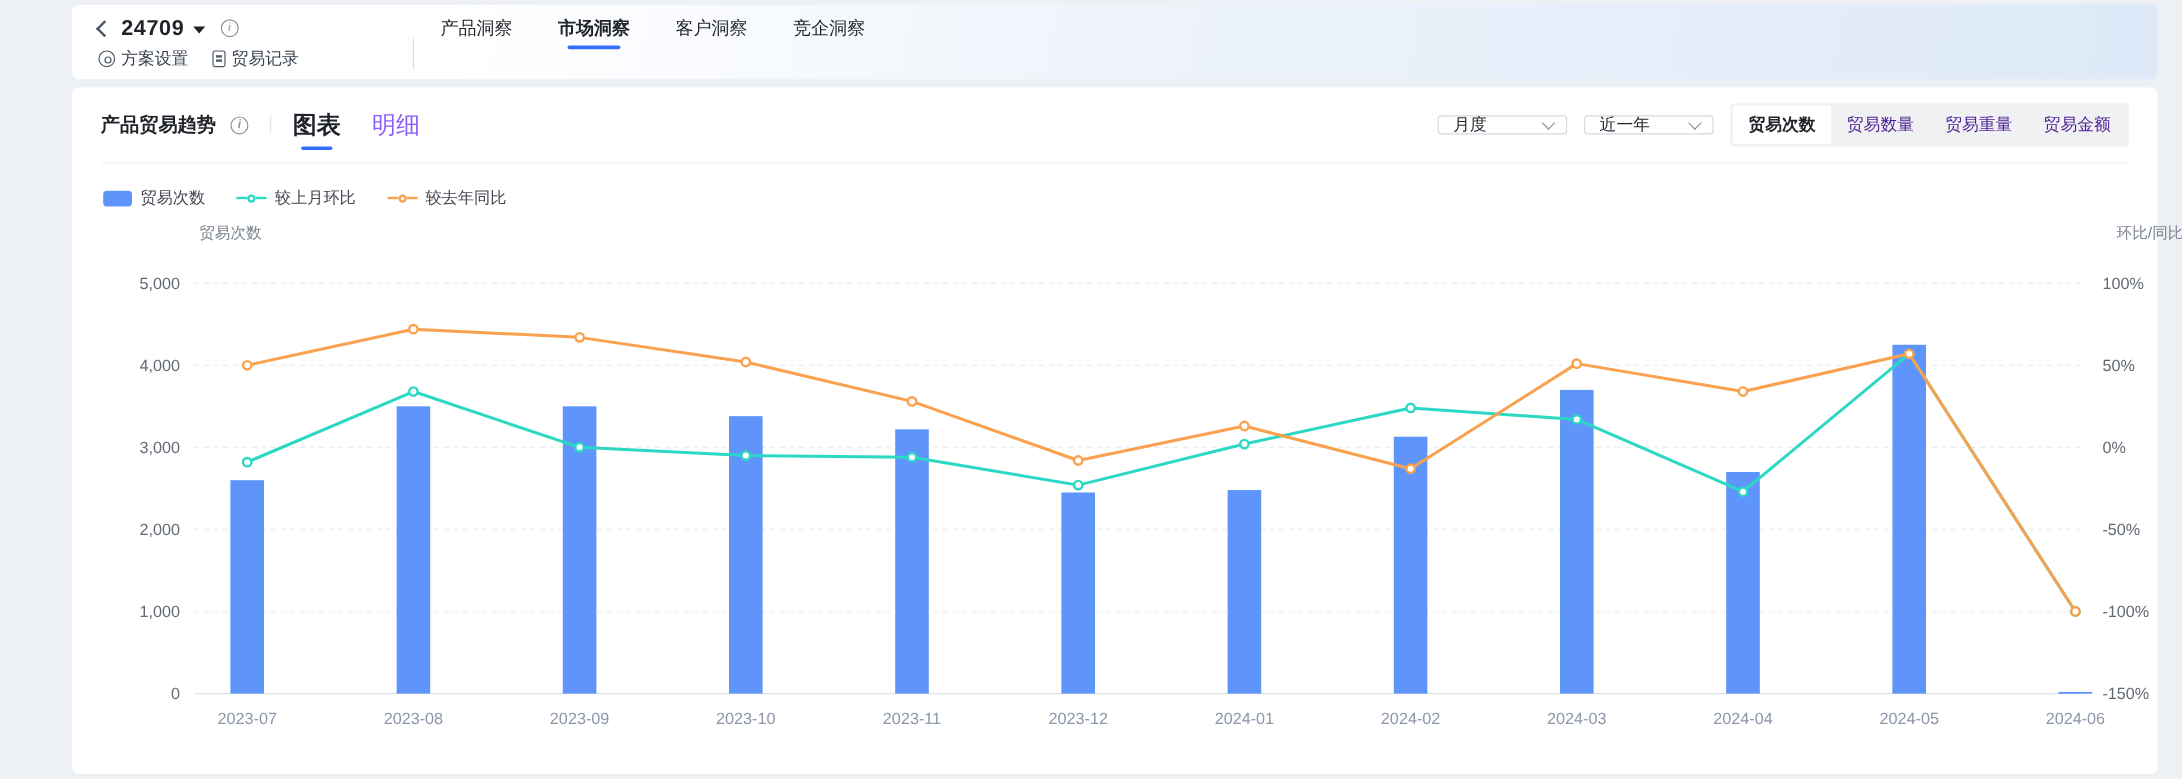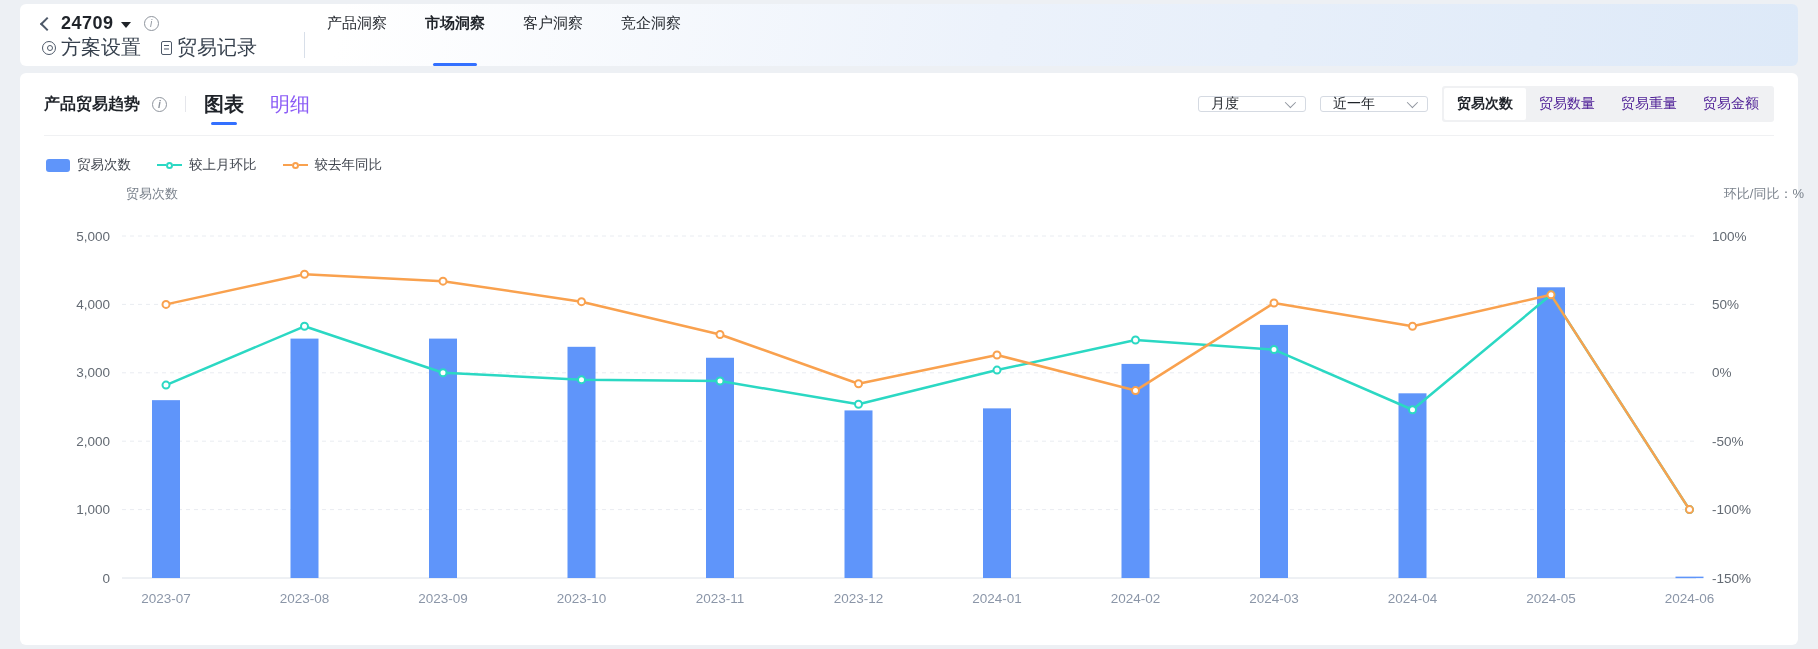--- a/index.html
+++ b/index.html
@@ -1,42 +1,42 @@
 <!DOCTYPE html>
 <html><head>
 <meta charset="utf-8">
 <style>
   * { margin:0; padding:0; box-sizing:border-box; }
   html,body { width:1818px; height:649px; overflow:hidden; background:#edf0f4;
     font-family:"Liberation Sans", sans-serif; color:#1f2329; }
-  .page { padding:4px 20px; }
+  .page { padding:4px 20px;margin-left:40px; }
 
   
   .topbar { height:62px; border-radius:6px; display:flex;
     background:linear-gradient(100deg,#ffffff 18%, #ecf2fb 55%, #dde9f8 100%);
     padding:0 22px; }
   .topbar-left { width:262px; display:flex; flex-direction:column; justify-content:space-between; padding:9px 0 8px 0; }
   .plan-row { display:flex; align-items:center; gap:7px; }
   .back-icon { width:10px; height:10px; border-left:2px solid #4e5969; border-bottom:2px solid #4e5969;
     transform:rotate(45deg); margin-right:2px; cursor:pointer; }
   .plan-id { font-size:18px; font-weight:bold; letter-spacing:.5px; }
   .caret-down { width:0; height:0; border-left:5px solid transparent; border-right:5px solid transparent;
     border-top:6px solid #1f2329; margin-top:2px; }
   .info-circle { width:15px; height:15px; border:1px solid #8f959e; border-radius:50%; color:#8f959e;
     font-size:10px; line-height:13px; text-align:center; margin-left:6px; font-style:italic; }
-  .quick-row { display:flex; align-items:center; gap:20px; font-size:20px; color:#36404d; }
+  .quick-row { display:flex; align-items:center; gap:20px; font-size:14px; color:#36404d; }
   .quick-item { display:flex; align-items:center; gap:5px; cursor:pointer; }
   .gear-ico { width:14px; height:14px; border:1.5px solid #4e5969; border-radius:50%; position:relative; }
   .gear-ico::after { content:""; position:absolute; left:3.5px; top:3.5px; width:4px; height:4px;
     border:1.5px solid #4e5969; border-radius:50%; }
   .doc-ico { width:11px; height:14px; border:1.5px solid #4e5969; border-radius:2px; position:relative; }
   .doc-ico::after { content:""; position:absolute; left:1.5px; top:3px; width:5px; height:1.5px;
     background:#4e5969; box-shadow:0 3.5px 0 #4e5969; }
   .topbar-divider { width:1px; height:26px; background:#d8dfe9; align-self:flex-end; margin:0 20px 8px 0; }
-  .topbar-right { display:flex; flex-direction:row; justify-content:space-between; padding-top:6px; }
+  .topbar-right { display:flex; flex-direction:column; justify-content:space-between; padding-top:6px; }
   .main-tabs { display:flex; gap:34px; }
   .main-tab { font-size:15px; color:#1f2329; padding:4px 2px 8px 2px; cursor:pointer; position:relative; }
   .main-tab.active { font-weight:bold; }
   .main-tab.active::after { content:""; position:absolute; left:50%; transform:translateX(-50%);
     bottom:0; width:44px; height:3px; border-radius:2px; background:#3370ff; }
   .subnav { font-size:14px; color:#3370ff; padding-bottom:10px; cursor:pointer; }
 
   
   .card { margin-top:7px; background:#ffffff; border-radius:6px; height:572px; padding:0 24px; }
   .card-head { height:62px; display:flex; align-items:center; }

